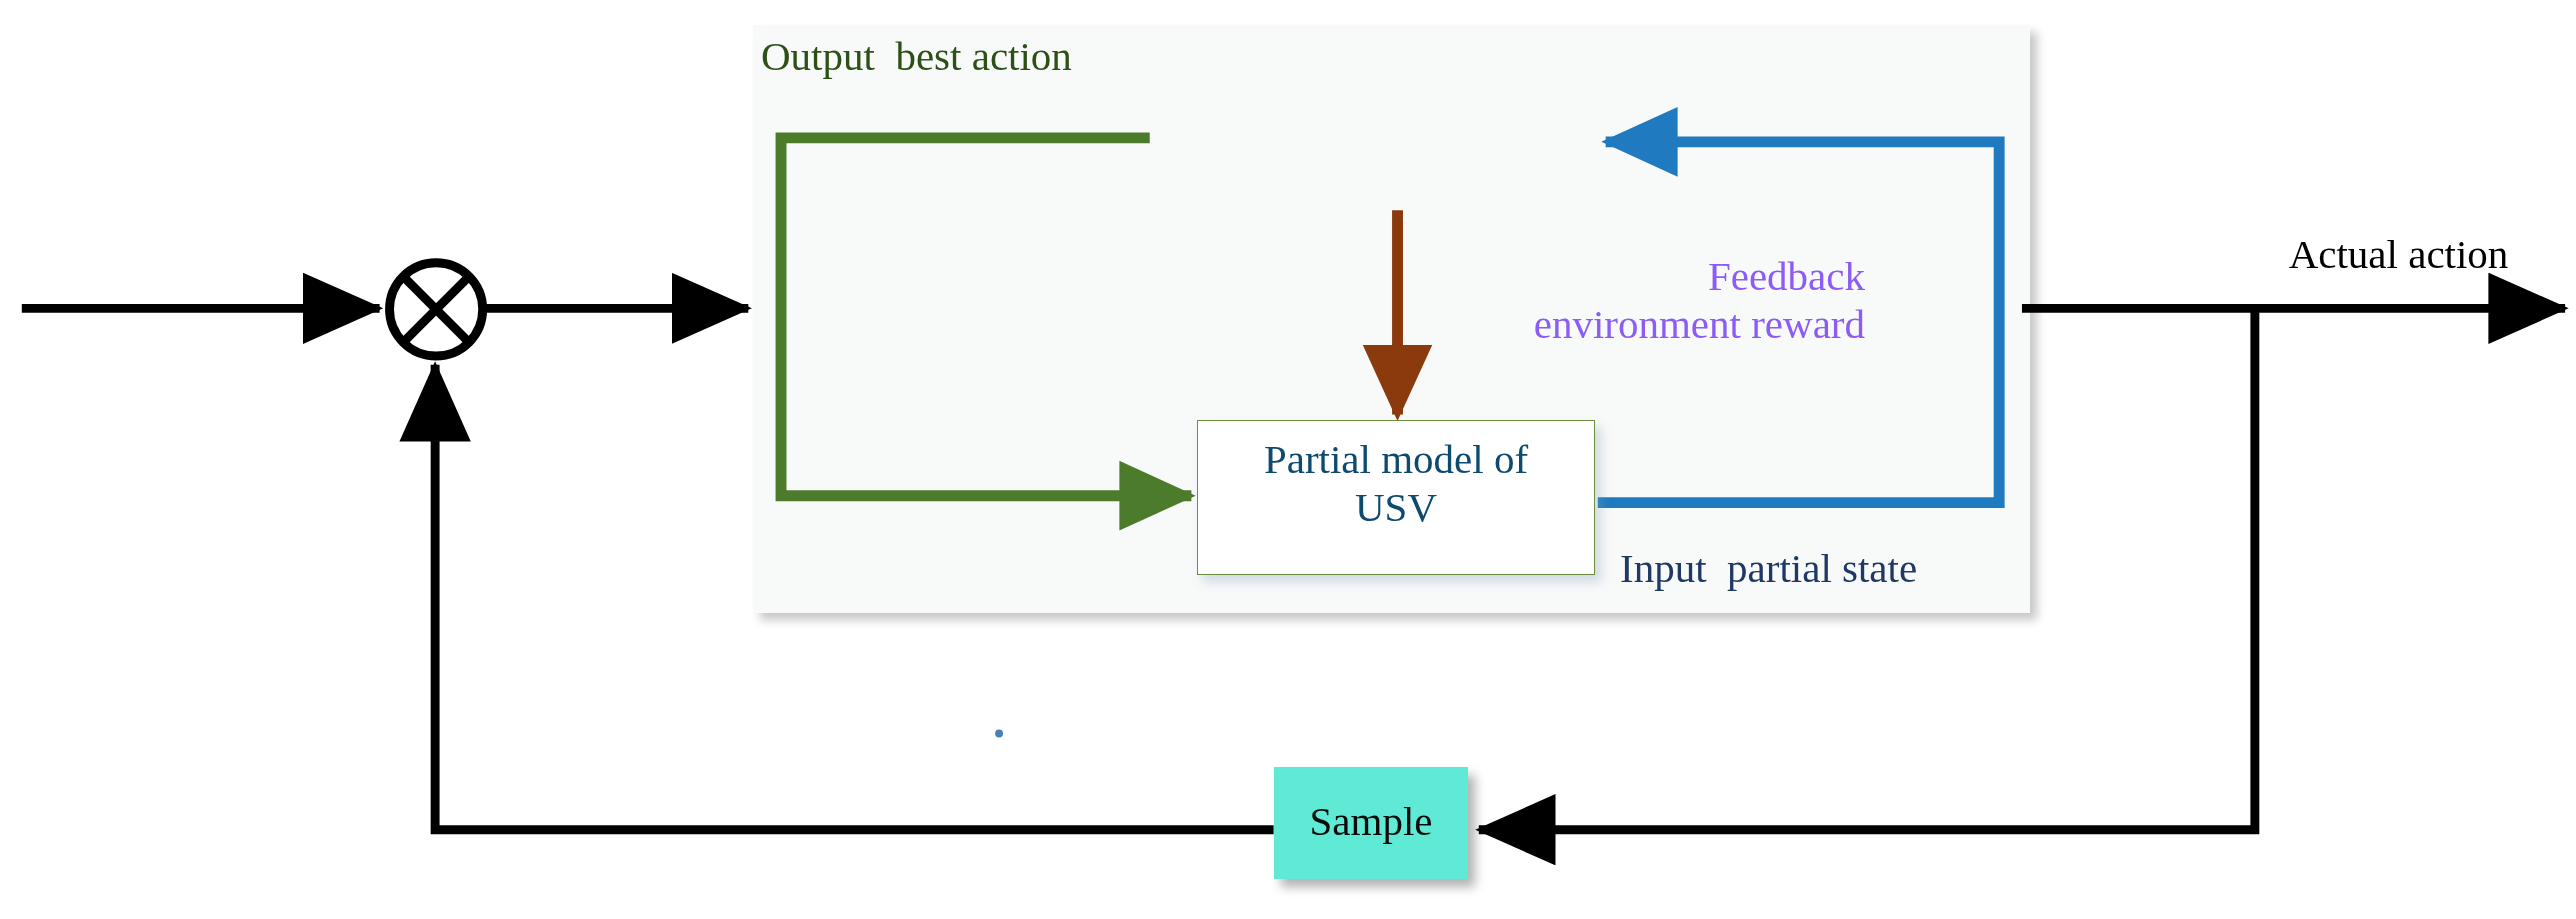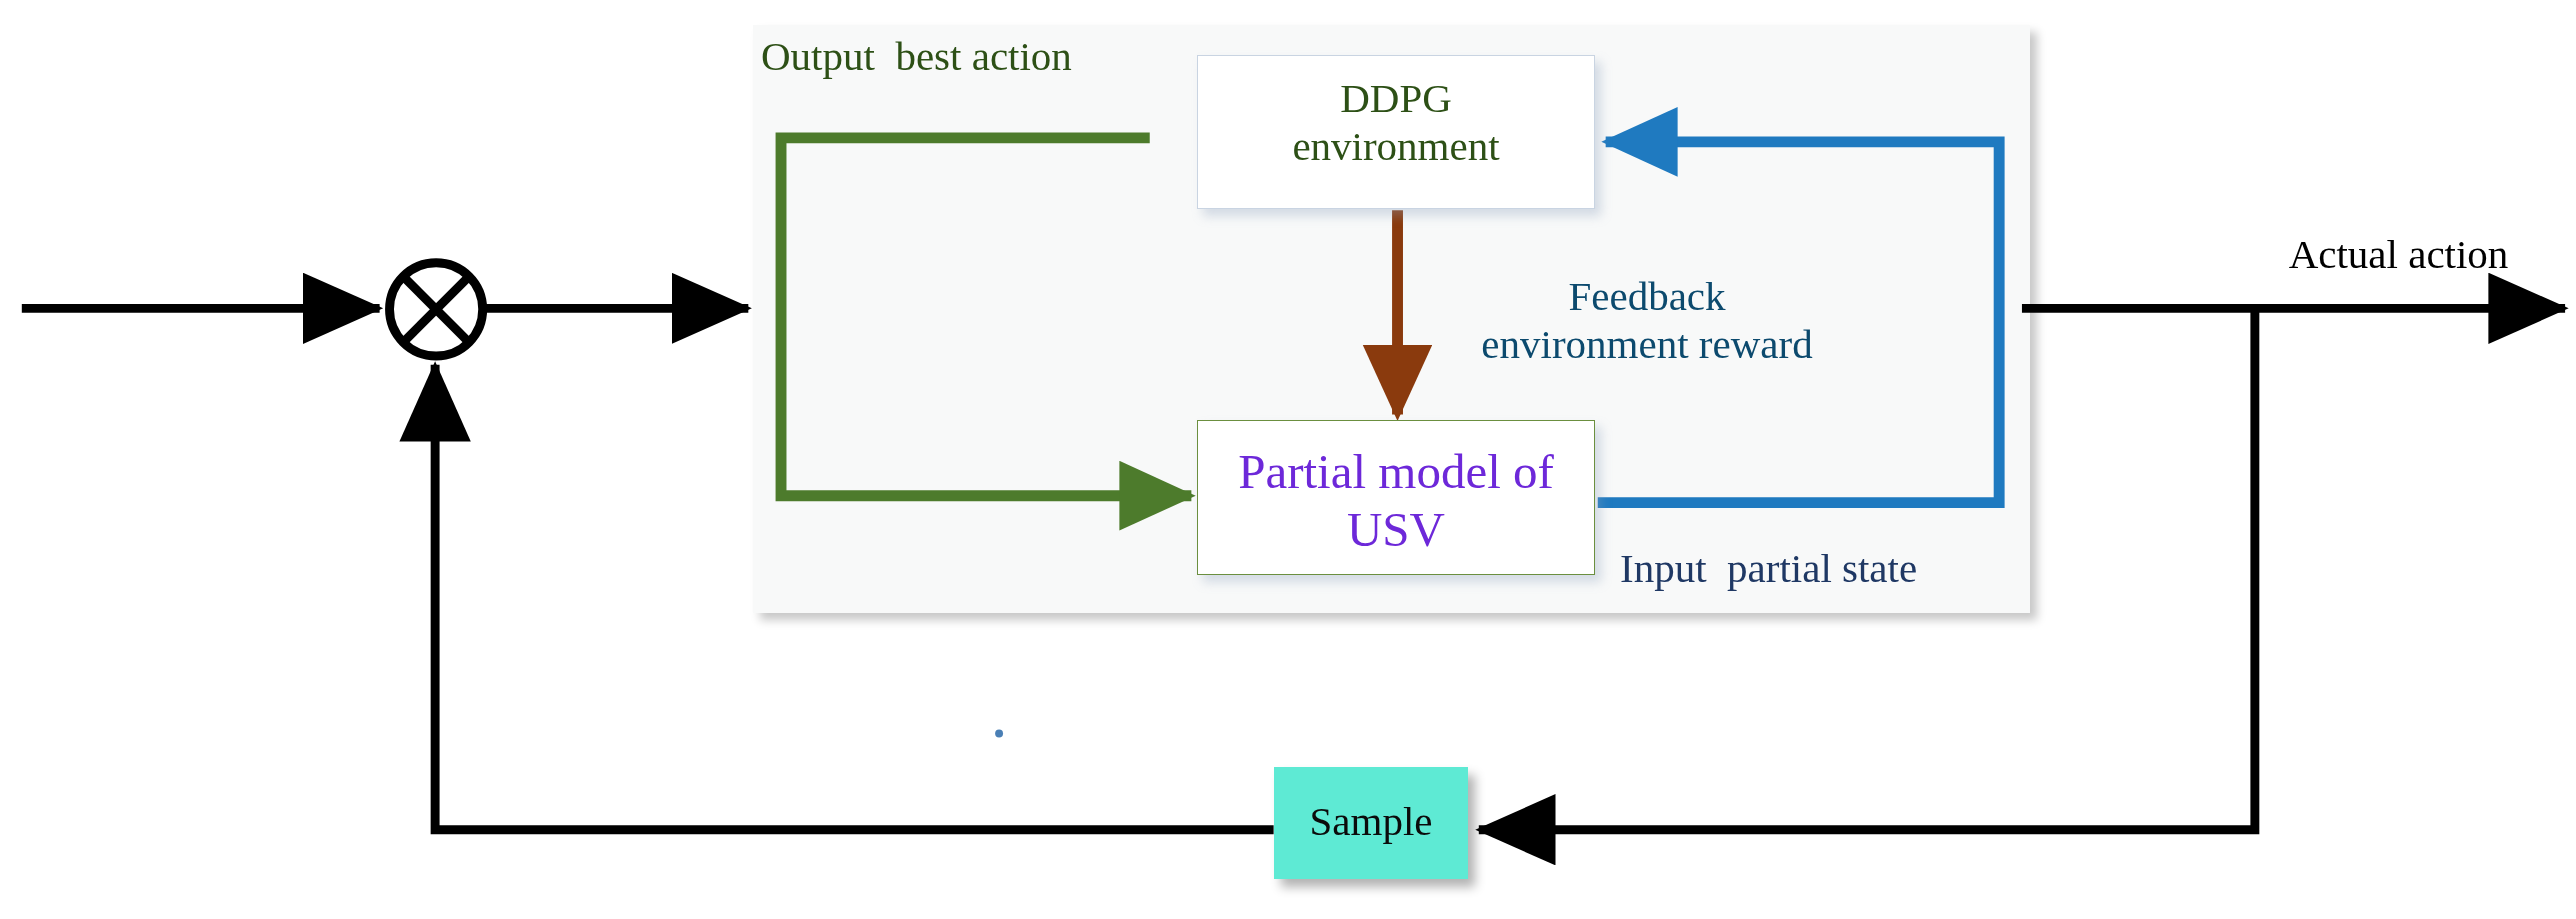--- a/index.html
+++ b/index.html
@@ -79,23 +79,23 @@
     white-space: pre-line;
   }
 
   .t-ddpg {
     top: 18px;
     color: #2d5016;
     font-size: 41px;
     line-height: 1.18;
   }
   .t-usv {
-    top: 22px;
-    color: #6d28d9;
-    font-size: 49px;
+    top: 14px;
+    color: #0c4a6e;
+    font-size: 41px;
     line-height: 1.18;
   }
   .t-sample {
     top: 30px;
     color: #0b0b0b;
     font-size: 41px;
   }
 
   
   .t-target {
@@ -115,25 +115,25 @@
     text-align: center;
   }
   .t-output {
     left: 761px;
     top: 32px;
     color: #2d5016;
     font-size: 41px;
   }
   .t-feedback {
     left: 1429px;
-    top: 272px;
+    top: 252px;
     width: 436px;
-    color: #0c4a6e;
-    font-size: 41px;
-    text-align: center;
+    color: #8b5cf6;
+    font-size: 41px;
+    text-align: right;
     line-height: 1.18;
     white-space: pre-line;
   }
   .t-input {
     left: 1620px;
     top: 544px;
     color: #1f3864;
     font-size: 41px;
   }
 </style>
@@ -178,24 +178,20 @@
 
     <line x1="2040" y1="311" x2="2588" y2="311" stroke="#000000" stroke-width="9" marker-end="url(#ah-black)"></line>
 
     <polyline points="2275,311 2275,837 1492,837" fill="none" stroke="#000000" stroke-width="9" marker-end="url(#ah-black)"></polyline>
 
     <polyline points="1285,837 439,837 439,368" fill="none" stroke="#000000" stroke-width="9" marker-end="url(#ah-black)"></polyline>
 
     <circle cx="1008" cy="740" r="4" fill="#4a7fb5"></circle>
   </svg>
 
-  <div class="box box-ddpg">
-    <div class="box-text t-ddpg">DDPG
-environment</div>
-  </div>
 
   <div class="box box-usv">
     <div class="box-text t-usv">Partial model of
 USV</div>
   </div>
 
   <div class="box box-sample">
     <div class="box-text t-sample">Sample</div>
   </div>
 

